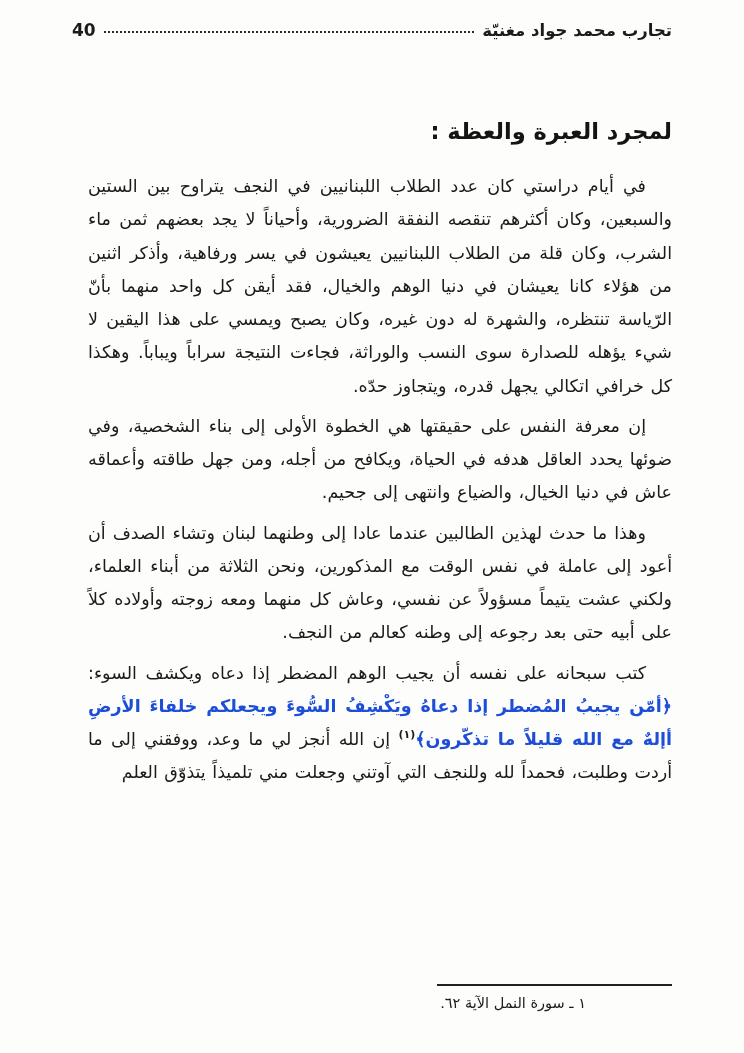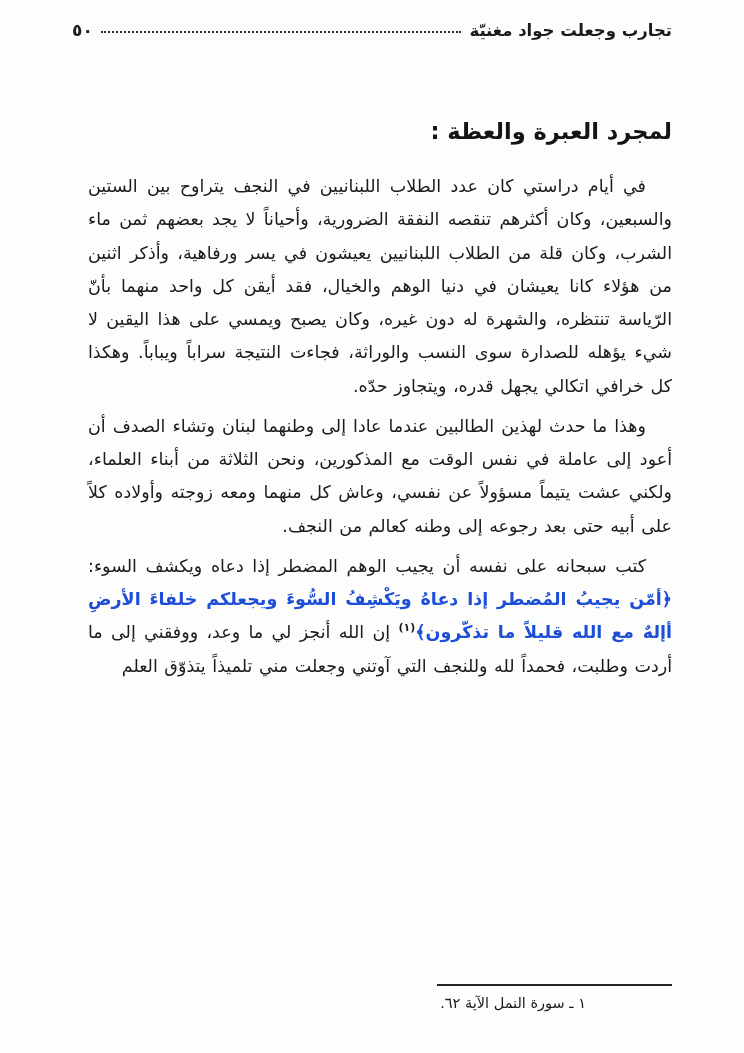--- a/index.html
+++ b/index.html
@@ -91,33 +91,34 @@
     text-align: right;
     color: #1b1b1b;
   }
 </style>
 </head>
 <body>
 
 <div class="page">
 
   <header class="running-head">
-    <span class="head-title">تجارب وجعلت جواد مغنيّة</span>
+    <span class="head-title">تجارب محمد جواد مغنيّة</span>
     <span class="leader"></span>
-    <span class="page-num">٥٠</span>
+    <span class="page-num">40</span>
   </header>
 
   <main>
 
     <h1 class="section-heading">لمجرد العبرة والعظة :</h1>
 
     <div class="body-copy">
 
       <p>في أيام دراستي كان عدد الطلاب اللبنانيين في النجف يتراوح بين الستين والسبعين، وكان أكثرهم تنقصه النفقة الضرورية، وأحياناً لا يجد بعضهم ثمن ماء الشرب، وكان قلة من الطلاب اللبنانيين يعيشون في يسر ورفاهية، وأذكر اثنين من هؤلاء كانا يعيشان في دنيا الوهم والخيال، فقد أيقن كل واحد منهما بأنّ الرّياسة تنتظره، والشهرة له دون غيره، وكان يصبح ويمسي على هذا اليقين لا شيء يؤهله للصدارة سوى النسب والوراثة، فجاءت النتيجة سراباً ويباباً. وهكذا كل خرافي اتكالي يجهل قدره، ويتجاوز حدّه.</p>
 
+      <p>إن معرفة النفس على حقيقتها هي الخطوة الأولى إلى بناء الشخصية، وفي ضوئها يحدد العاقل هدفه في الحياة، ويكافح من أجله، ومن جهل طاقته وأعماقه عاش في دنيا الخيال، والضياع وانتهى إلى جحيم.</p>
 
       <p>وهذا ما حدث لهذين الطالبين عندما عادا إلى وطنهما لبنان وتشاء الصدف أن أعود إلى عاملة في نفس الوقت مع المذكورين، ونحن الثلاثة من أبناء العلماء، ولكني عشت يتيماً مسؤولاً عن نفسي، وعاش كل منهما ومعه زوجته وأولاده كلاً على أبيه حتى بعد رجوعه إلى وطنه كعالم من النجف.</p>
 
       <p><span>كتب سبحانه على نفسه أن يجيب الوهم المضطر إذا دعاه ويكشف السوء:</span>
         <strong class="verse">﴿أمّن يجيبُ المُضطر إذا دعاهُ ويَكْشِفُ السُّوءَ ويجعلكم خلفاءَ الأرضِ أإلهٌ مع الله قليلاً ما تذكّرون﴾</strong><sup class="fn-ref">(١)</sup>
         <span>إن الله أنجز لي ما وعد، ووفقني إلى ما أردت وطلبت، فحمداً لله وللنجف التي آوتني وجعلت مني تلميذاً يتذوّق العلم</span></p>
 
     </div>
 
   </main>

